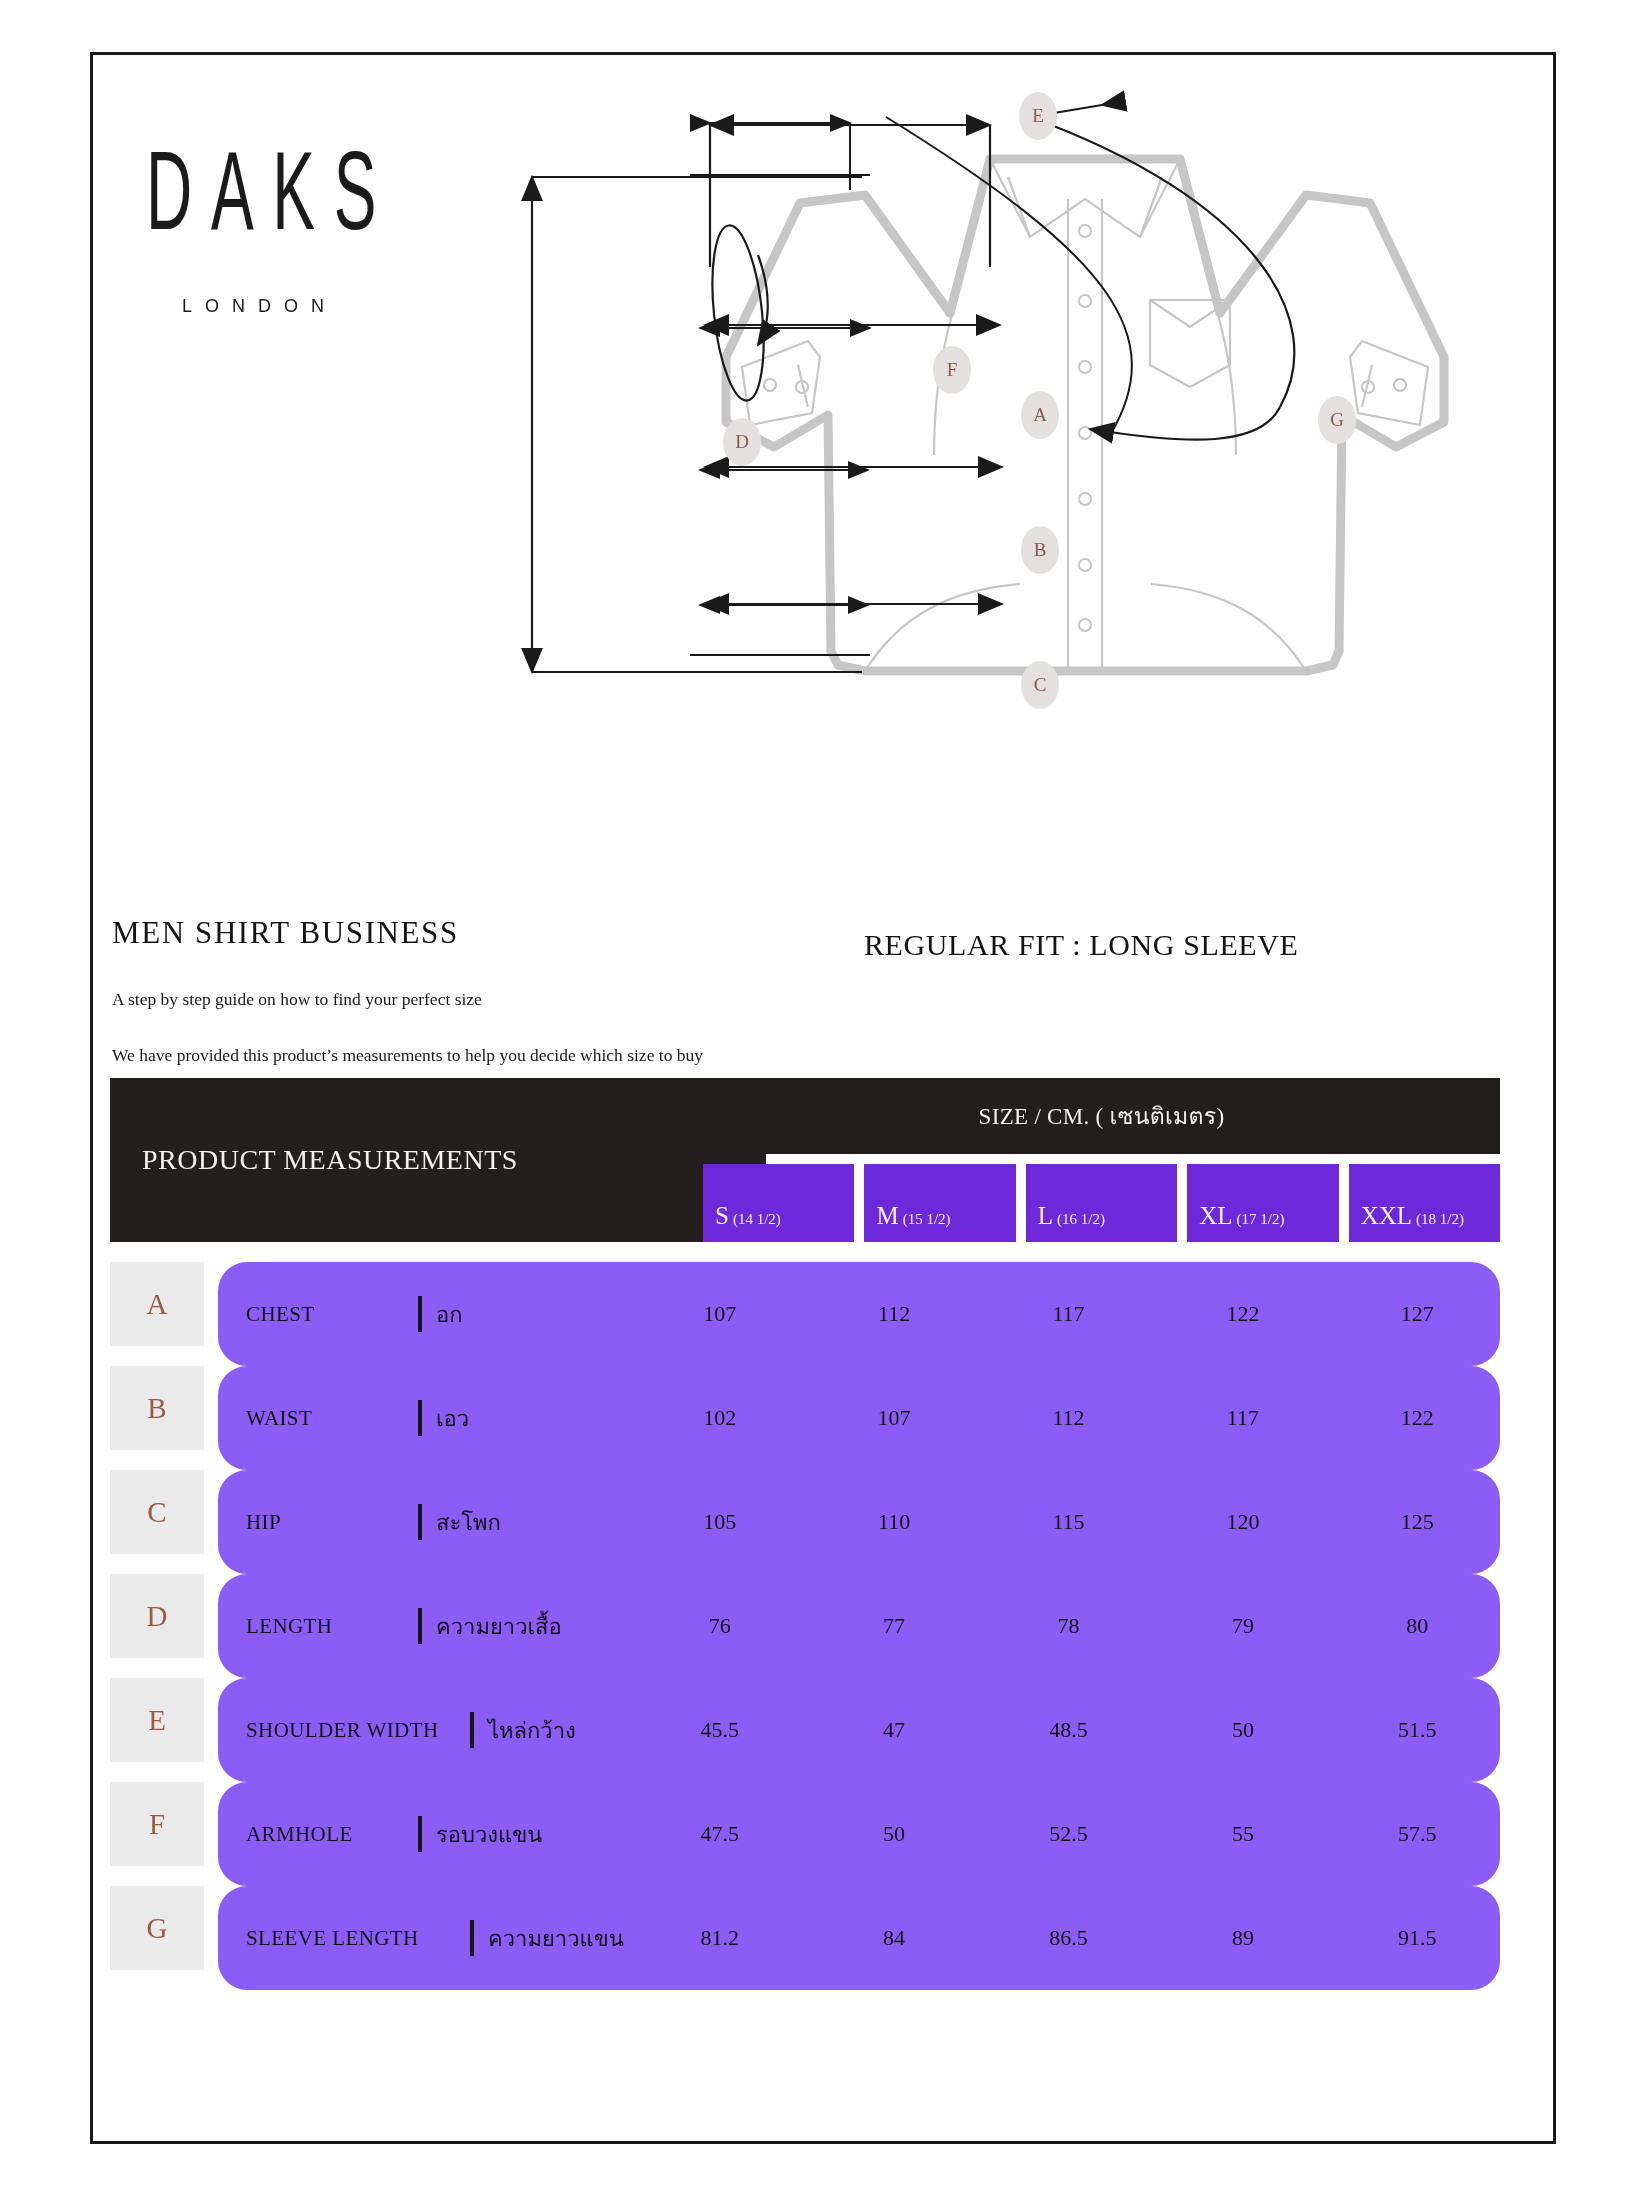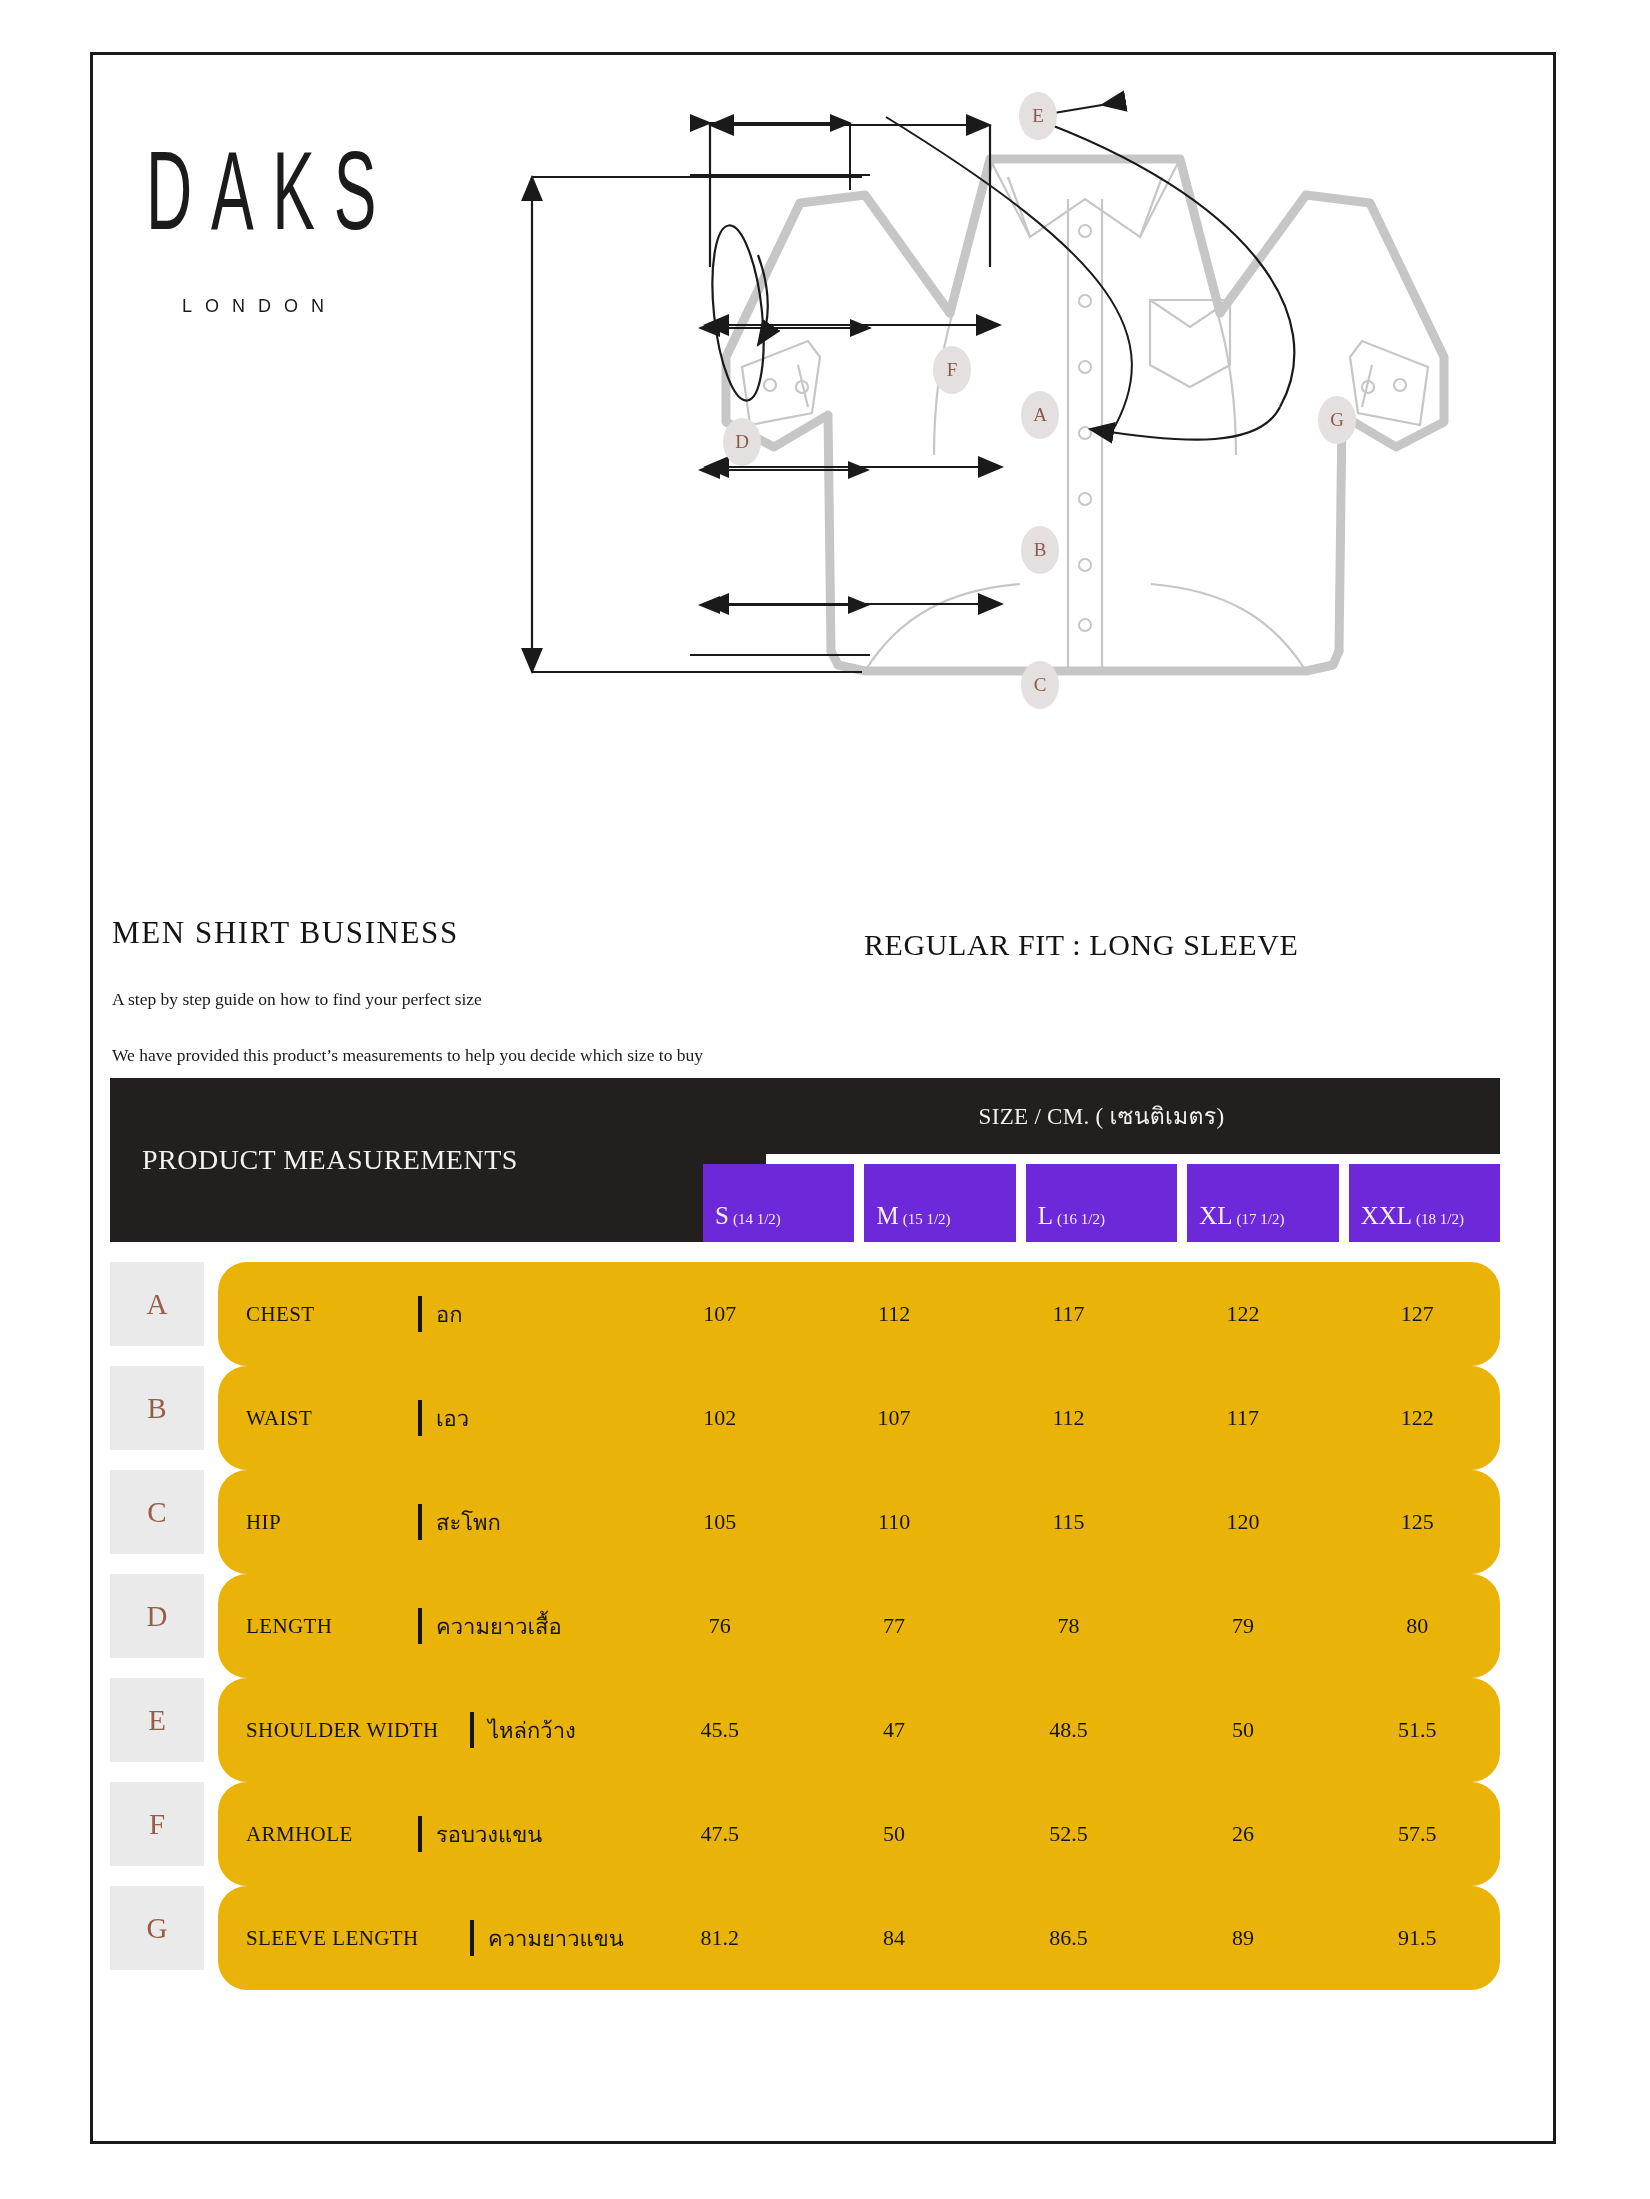--- a/index.html
+++ b/index.html
@@ -169,21 +169,21 @@
     display: flex;
     align-items: center;
     justify-content: center;
     font-size: 29px;
     color: #9a5c47;
   }
   .row-body {
     position: absolute;
     left: 108px; top: 0;
     right: 0; height: 104px;
-    background: #eab308;
+    background: #8b5cf6;
     display: flex;
     align-items: center;
     border-radius: 29px;
   }
   .cell-en {
     width: 200px;
     padding-left: 28px;
     font-size: 21px;
     color: #141414;
     letter-spacing: 0.4px;
@@ -511,21 +511,21 @@
           <div class="row-body">
             <div class="cell-en">ARMHOLE</div>
             <div class="cell-th">
               <span class="bar"></span>
               <span>รอบวงแขน</span>
             </div>
             <div class="vals">
               <div class="val">47.5</div>
               <div class="val">50</div>
               <div class="val">52.5</div>
-              <div class="val">26</div>
+              <div class="val">55</div>
               <div class="val">57.5</div>
             </div>
           </div>
         </div>
         <div class="row">
           <div class="row-letter">G</div>
           <div class="row-body">
             <div class="cell-en">SLEEVE LENGTH</div>
             <div class="cell-th shift">
               <span class="bar"></span>

